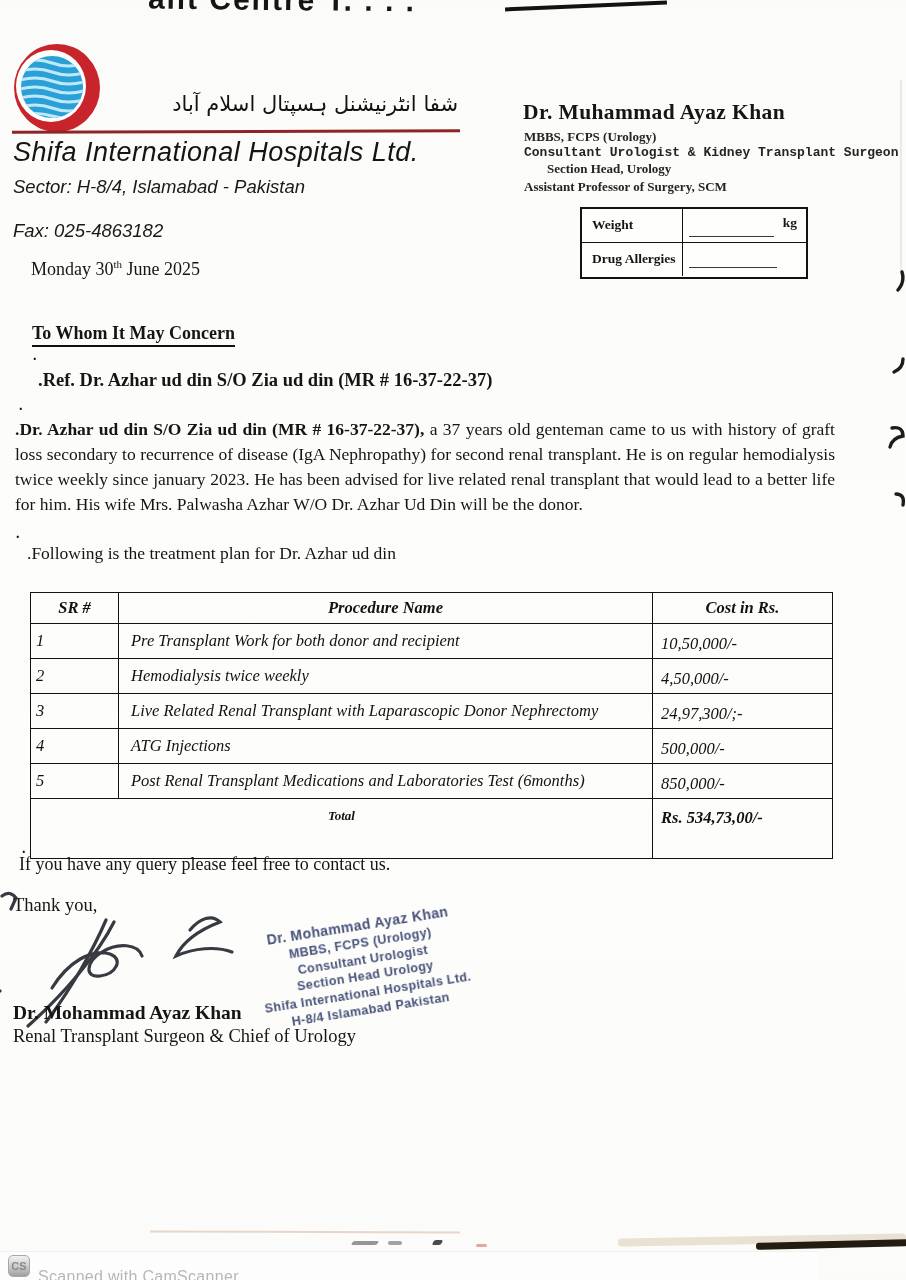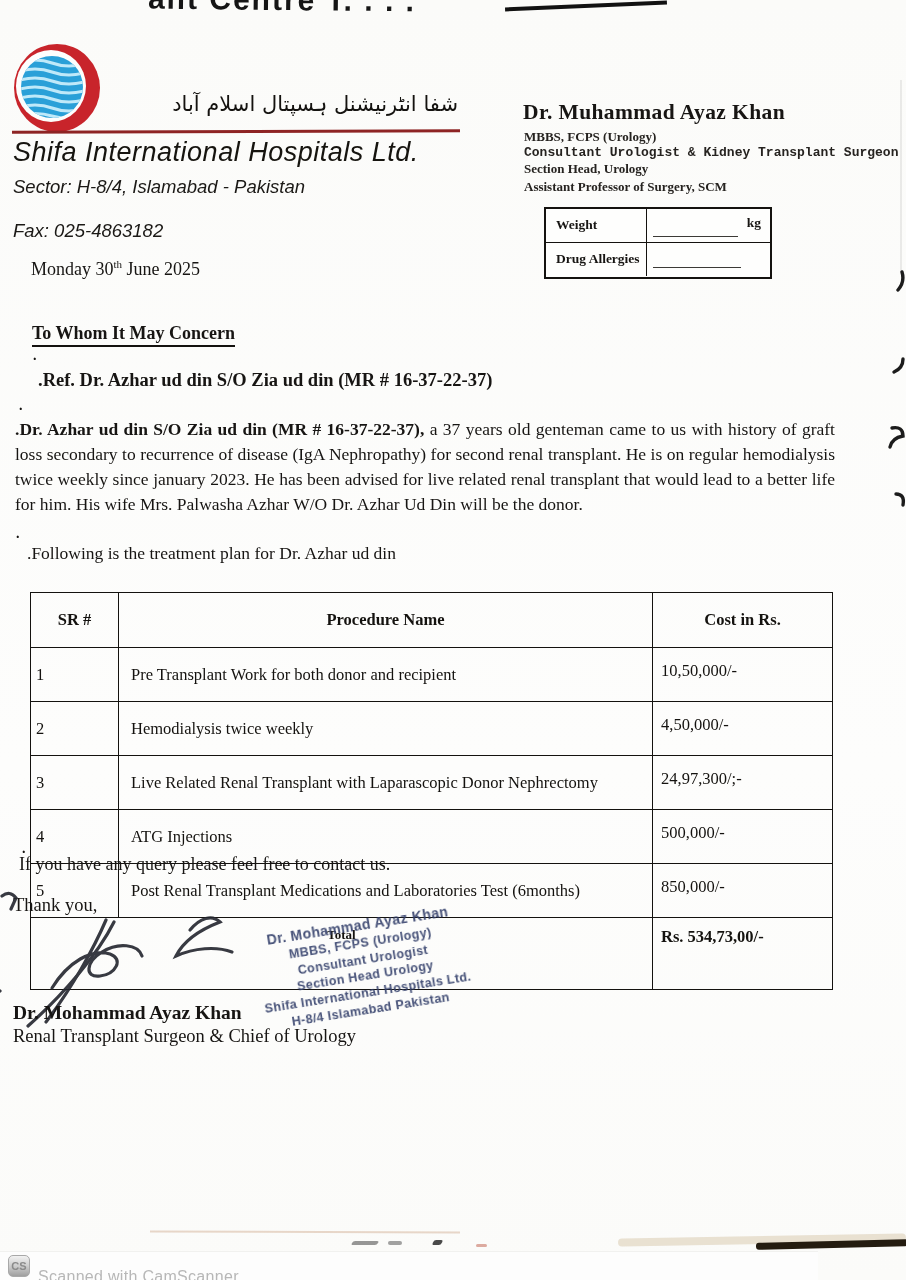--- a/index.html
+++ b/index.html
@@ -30,24 +30,24 @@
     font:21px "DejaVu Sans",sans-serif; color:#14120f;
   }
   .red-rule{left:12px; top:130px; width:448px; height:3px; background:var(--rule-red,#8e2424); transform:rotate(-.2deg);}
   .hosp-name{left:13px; top:137px; font:italic 27px "Liberation Sans",sans-serif; letter-spacing:.5px; color:#16140f; white-space:nowrap;}
   .addr{left:13px; font:italic 18.5px "Liberation Sans",sans-serif; color:#1b1916; white-space:nowrap;}
   .addr1{top:176px;} .addr2{top:198px;} .addr3{top:220px;}
 
   
   .doc-name{left:523px; top:100px; font:bold 21.5px "Liberation Serif",serif; letter-spacing:.4px; white-space:nowrap;}
   .doc-sub{left:524px; font:bold 13px "Liberation Serif",serif; color:#262320; white-space:nowrap;}
-  .q1{top:129px;} .q2{top:145px;font-family:Liberation Mono, monospace;} .q3{top:161px;} .q4{top:179px;}
-
-  
-  .vitals{left:544px; top:207px; width:224px; height:68px; border:2px solid #14120f; background:#fefefd;}
+  .q1{top:129px;} .q2{top:145px;font-family:Liberation Mono, monospace;} .q3{top:161px;margin-left:23px;} .q4{top:179px;}
+
+  
+  .vitals{left:580px; top:207px; width:224px; height:68px; border:2px solid #14120f; background:#fefefd;}
   .vitals .row{position:relative; height:33px;}
   .vitals .row1{border-bottom:1.6px solid #14120f;}
   .vitals .lbl{position:absolute; left:10px; top:8px; font:600 13.5px "Liberation Serif",serif;}
   .vitals .cell{position:absolute; left:100px; top:0; bottom:0; right:0; border-left:1.6px solid #14120f;}
   .vitals .uline{position:absolute; height:0; border-bottom:1.6px solid #3c3a36;}
   .vitals .uline-w{left:6px; right:32px; bottom:5px;}
   .vitals .uline-a{left:6px; width:88px; bottom:8px;}
   .vitals .kg{position:absolute; right:9px; top:6px; font:bold 13.5px "Liberation Serif",serif;}
 
   .date{left:31px; top:258px; font:18px "Liberation Serif",serif;}
@@ -61,21 +61,21 @@
 
   .para{left:15px; top:417px; width:820px; font:17.5px "Liberation Serif",serif; line-height:25px; text-align:justify;}
   .para .lead{font-weight:bold;}
 
   .plan-intro{left:27px; top:543px; font:17.5px "Liberation Serif",serif;}
 
   
   .cost-table{left:30px; top:592px; width:802px; border-collapse:collapse; table-layout:fixed;
     font:16.5px "Liberation Serif",serif; color:#14120f;}
   .cost-table col.c-sr{width:88px;} .cost-table col.c-proc{width:534px;} .cost-table col.c-cost{width:180px;}
-  .cost-table th,.cost-table td{border:1.7px solid #14120f; padding:12px;}
+  .cost-table th,.cost-table td{border:1.7px solid #14120f; padding:0;font-style:italic;}
   .cost-table thead th{height:30px; font-weight:bold; text-align:center;}
   .cost-table tbody td{height:29px; vertical-align:middle;}
   .cost-table td.sr{padding-left:5px;}
   .cost-table td.proc{padding-left:12px;}
   .cost-table td.cost{padding-left:8px; padding-top:5px;}
   .cost-table tr.total-row td{height:50px; vertical-align:top; font-weight:bold;}
   .cost-table td.total-label{text-align:center; padding-top:9px; font-size:13px;}
   .cost-table td.total-value{padding-left:8px; padding-top:9px;}
 
   .closing{left:19px; top:854px; font:18px "Liberation Serif",serif;}

